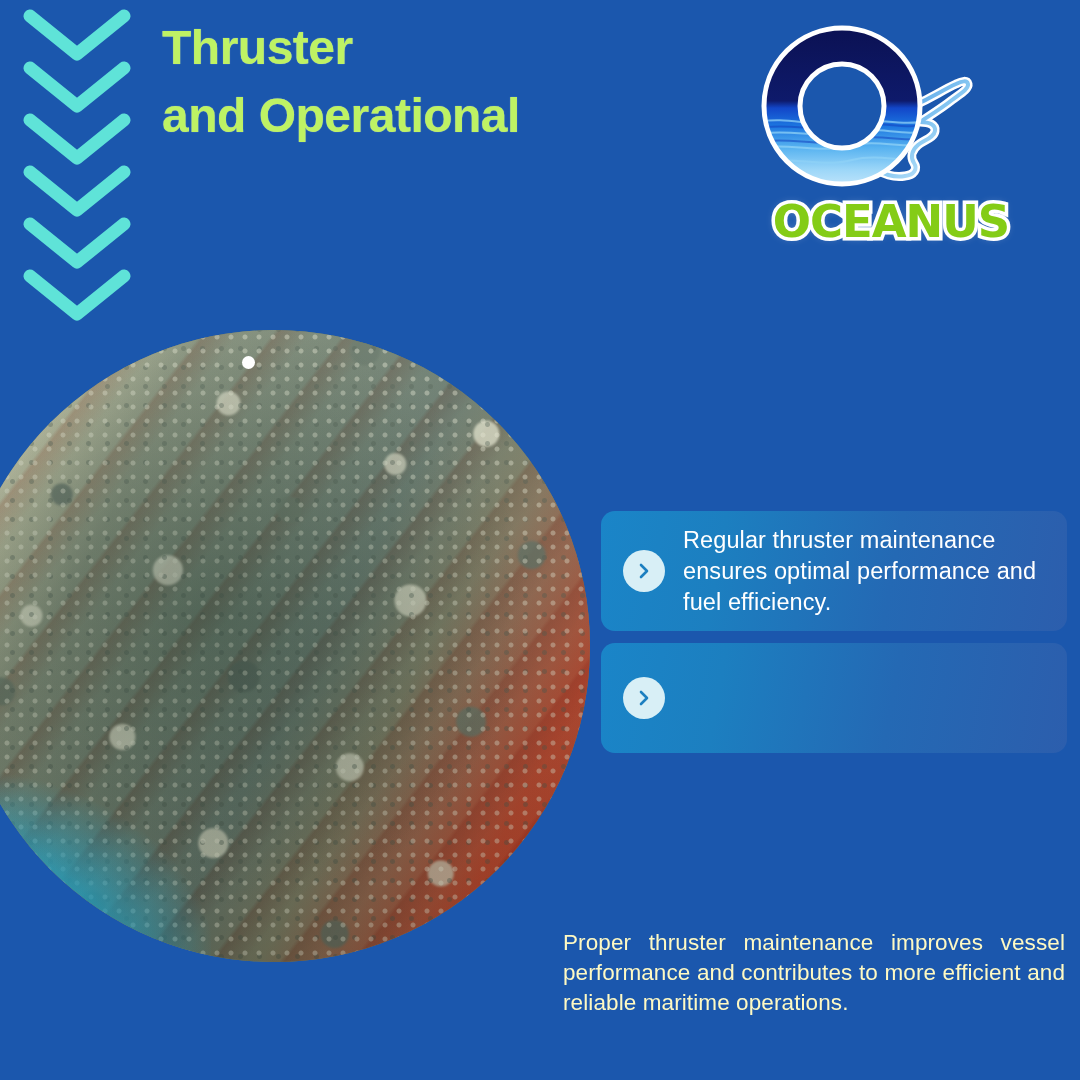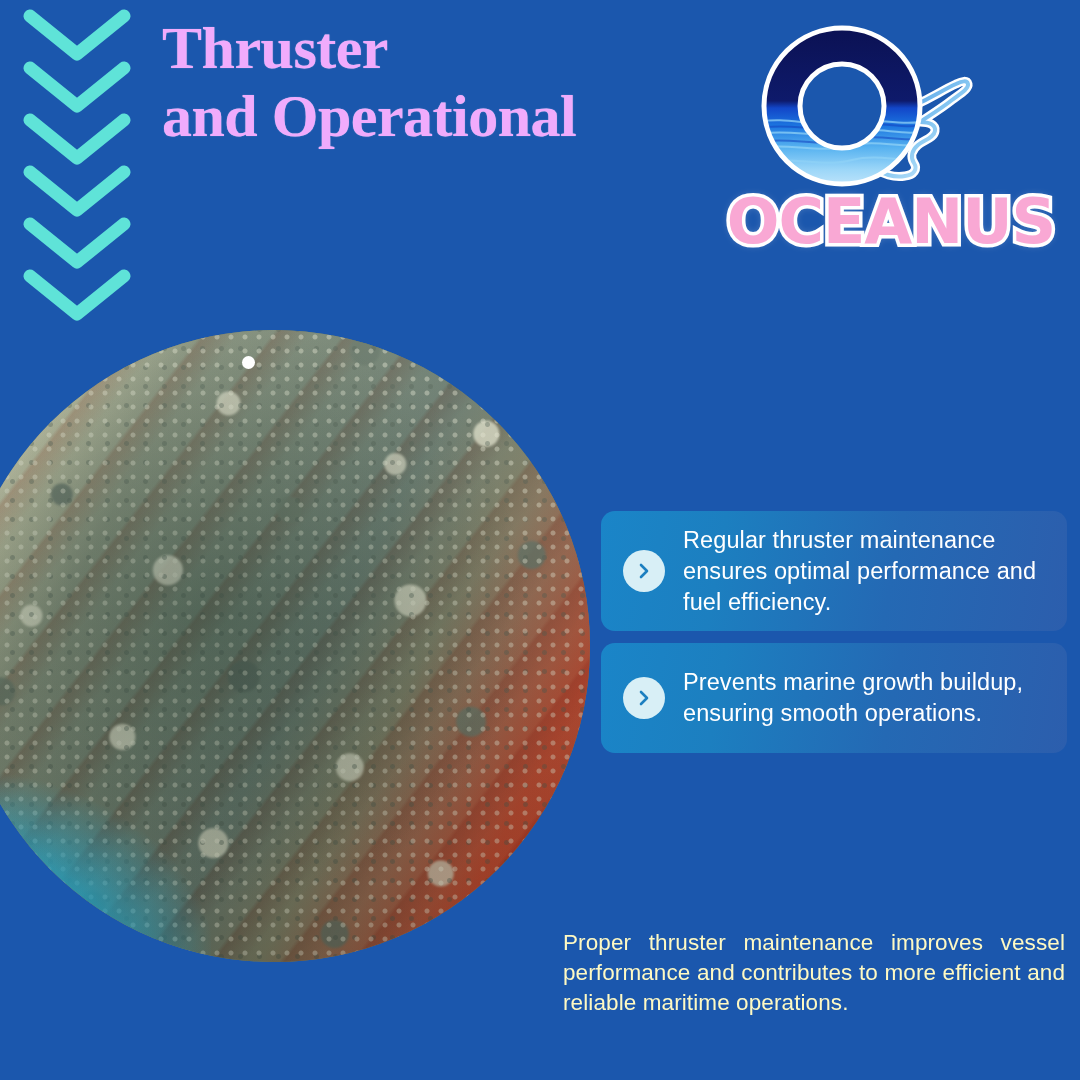--- a/index.html
+++ b/index.html
@@ -12,39 +12,39 @@
   #stage{position:absolute;inset:0;width:1080px;height:1080px;overflow:hidden;background:#1B57AD;}
 
   
   .chevron-strip{position:absolute;left:22px;top:6px;width:120px;height:320px;}
   .chev{position:absolute;left:0;width:110px;height:58px;}
   .chev svg{display:block;width:110px;height:58px;}
 
   
   .headline{
     position:absolute;left:162px;top:14px;width:560px;
-    color:#f0abfc;
-    font-size:60px;line-height:68px;
+    color:#bef264;
+    font-size:48px;line-height:68px;
     font-weight:800;
     letter-spacing:-0.5px;
-    font-family:Liberation Serif, serif;
+    font-family:Liberation Sans, sans-serif;
     text-shadow:0 0 1px rgba(255,255,255,.55);
   }
   .headline .ln{display:block;white-space:nowrap;}
 
   
   .logo{position:absolute;left:718px;top:18px;width:346px;height:246px;}
   .logo-mark{position:absolute;left:6px;top:0;width:270px;height:180px;}
   .logo-word{
     position:absolute;left:0;top:168px;width:346px;height:72px;
     text-align:center;
     font-family:"DejaVu Sans","Liberation Sans",sans-serif;
-    font-weight:800;font-size:62px;line-height:72px;
+    font-weight:800;font-size:45px;line-height:72px;
     letter-spacing:-1px;
-    color:#f9a8d4;
+    color:#84cc16;
     -webkit-text-stroke:7px #FFFFFF;
     paint-order:stroke fill;
     text-shadow:0 0 10px rgba(255,255,255,.35);
   }
 
   
   .photo-circle{
     position:absolute;left:-42px;top:330px;width:632px;height:632px;
     border-radius:50%;overflow:hidden;
     background:#6E7A63;
@@ -278,19 +278,18 @@
           </svg>
         </div>
         <div class="card-text">Regular thruster maintenance ensures optimal performance and fuel efficiency.</div>
       </div>
       <div class="card" id="card-2">
         <div class="card-icon">
           <svg width="20" height="20" viewBox="0 0 20 20" xmlns="http://www.w3.org/2000/svg">
             <path d="M7 4 L13 10 L7 16" fill="none" stroke="#1C7FC0" stroke-width="2.6" stroke-linecap="round" stroke-linejoin="round"></path>
           </svg>
         </div>
-        <div class="card-text">Prevents marine growth buildup, ensuring smooth operations.</div>
       </div>
     </div>
 
   <div class="footer-note">Proper thruster maintenance improves vessel performance and contributes to more efficient and reliable maritime operations.</div>
 
 </div>
 
 </body></html>

